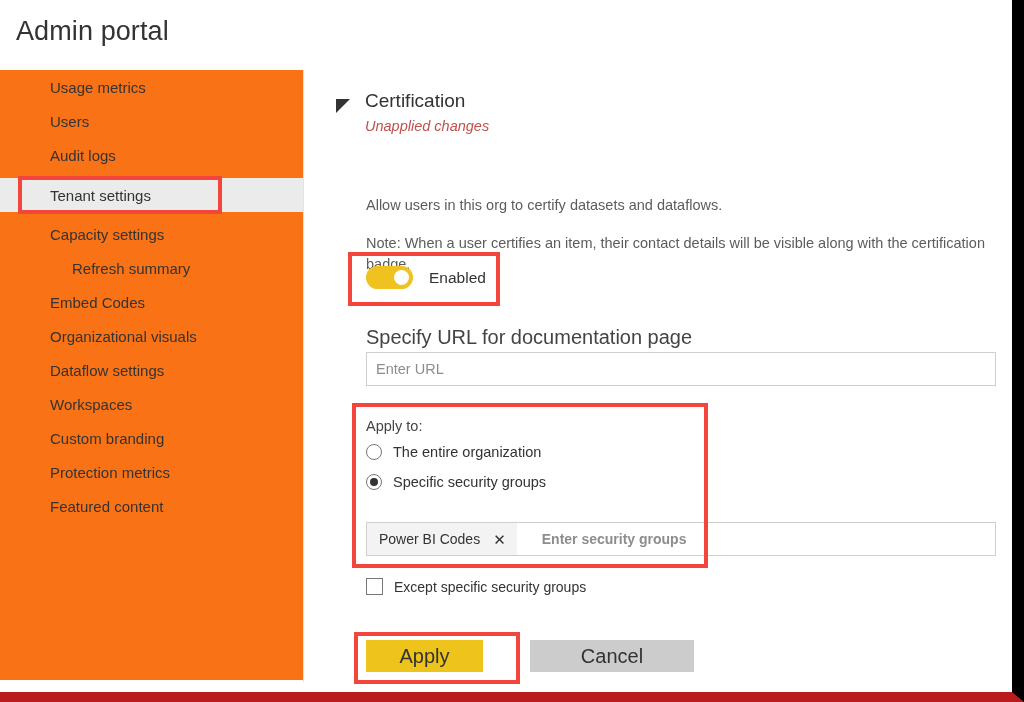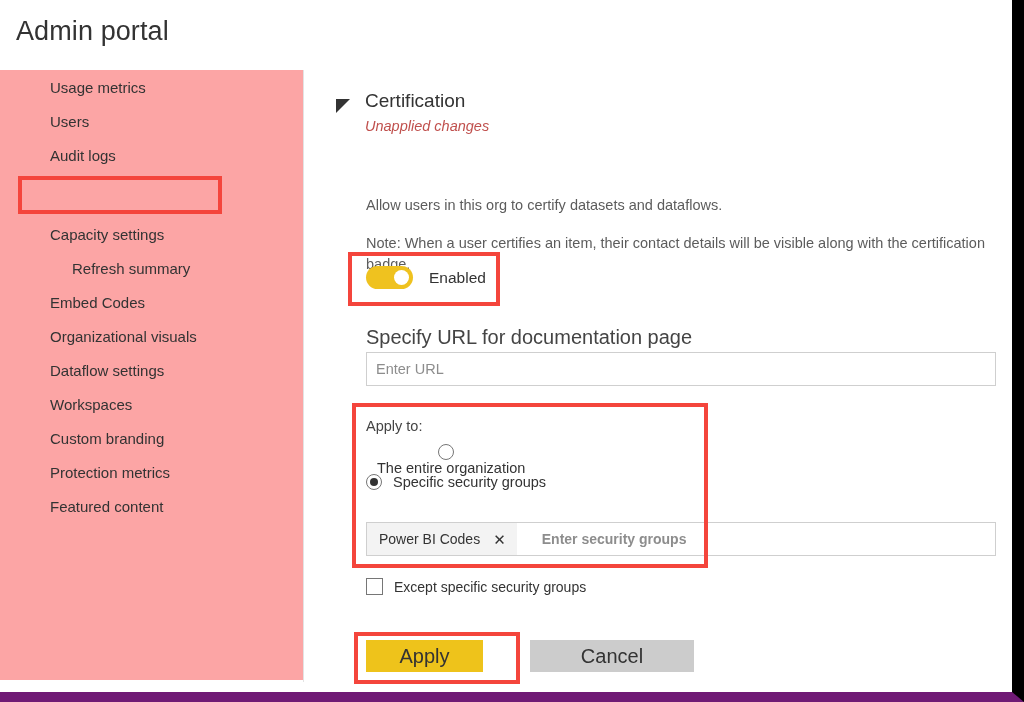--- a/index.html
+++ b/index.html
@@ -11,42 +11,42 @@
     font-family: "Liberation Sans", sans-serif;
     overflow: hidden;
   }
 
   #page {
     position: relative;
     width: 1024px;
     height: 702px;
     background: #ffffff;
     border-right: 12px solid #000000;
-    border-bottom: 10px solid #701a75;
+    border-bottom: 10px solid #b91c1c;
   }
 
   
   .page-title {
     position: absolute;
     left: 16px;
     top: 16px;
     font-size: 27px;
     font-weight: 400;
     color: #333333;
     letter-spacing: 0.1px;
   }
 
   
   .sidebar {
     position: absolute;
     left: 0;
     top: 70px;
     width: 344px;
     height: 610px;
-    background: #fca5a5;
+    background: #f97316;
   }
   .sidebar-divider {
     position: absolute;
     left: 303px;
     top: 70px;
     width: 1px;
     height: 612px;
     background: #e3e3e3;
   }
 
@@ -178,21 +178,21 @@
     top: 348px;
     font-size: 14.5px;
     color: #444444;
   }
   .radio-row {
     position: absolute;
     left: 62px;
     display: flex;
     align-items: center;
   }
-  .radio-row.r1 { top: 374px; flex-direction: column; }
+  .radio-row.r1 { top: 374px; }
   .radio-row.r2 { top: 404px; }
   .radio {
     width: 16px;
     height: 16px;
     border: 1px solid #767676;
     border-radius: 50%;
     background: #ffffff;
     position: relative;
     flex: none;
   }
@@ -315,20 +315,23 @@
   <nav class="sidebar">
     <div class="nav-item" style="top:0px">
         <span>Usage metrics</span>
       </div>
     <div class="nav-item" style="top:34px">
         <span>Users</span>
       </div>
     <div class="nav-item" style="top:68px">
         <span>Audit logs</span>
       </div>
+    <div class="nav-item selected" style="top:108px">
+        <span>Tenant settings</span>
+      </div>
     <div class="nav-item" style="top:147px">
         <span>Capacity settings</span>
       </div>
     <div class="nav-item sub" style="top:181px">
         <span>Refresh summary</span>
       </div>
     <div class="nav-item" style="top:215px">
         <span>Embed Codes</span>
       </div>
     <div class="nav-item" style="top:249px">

